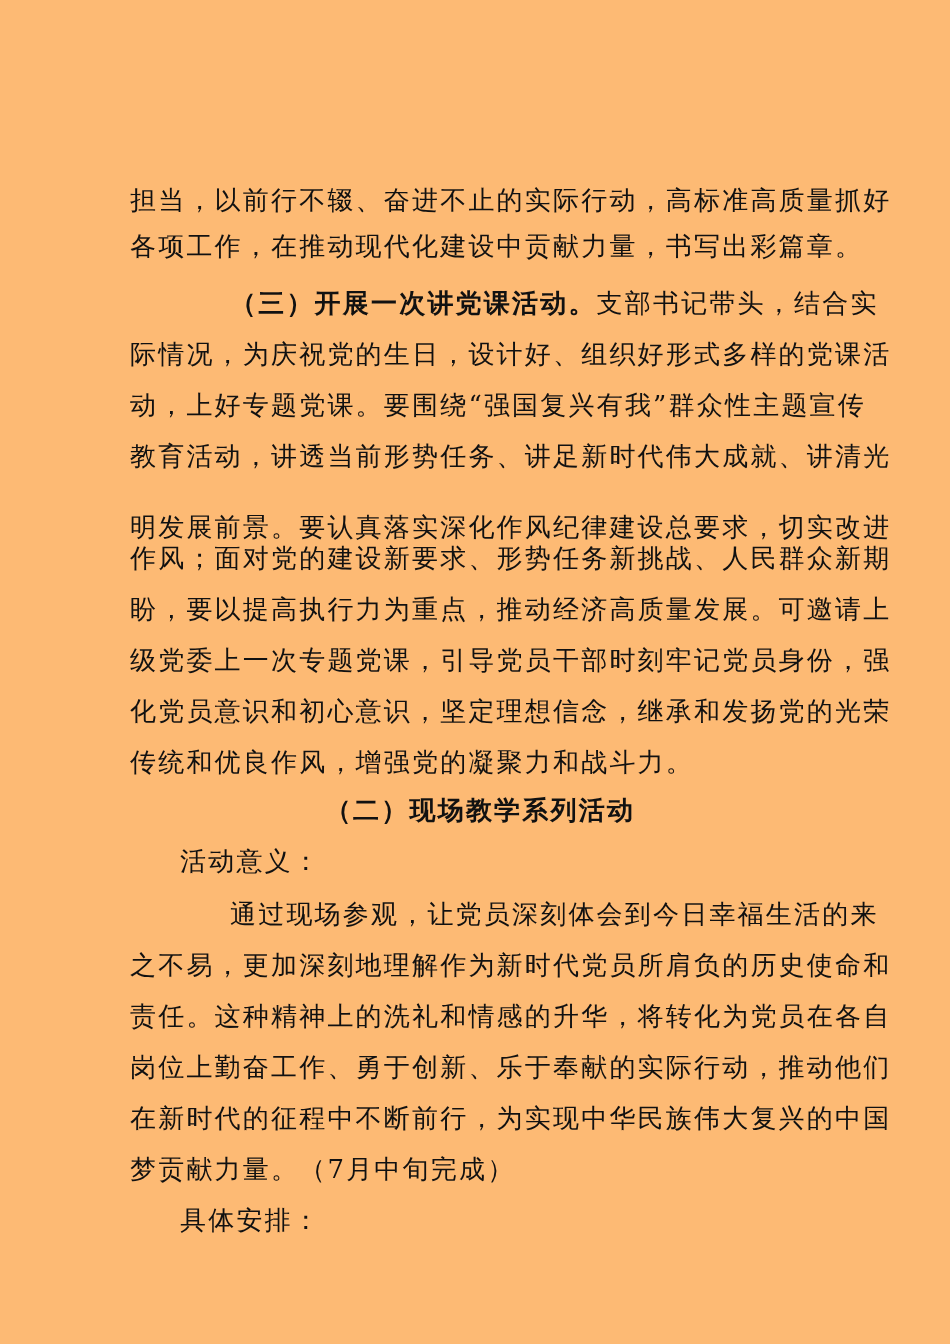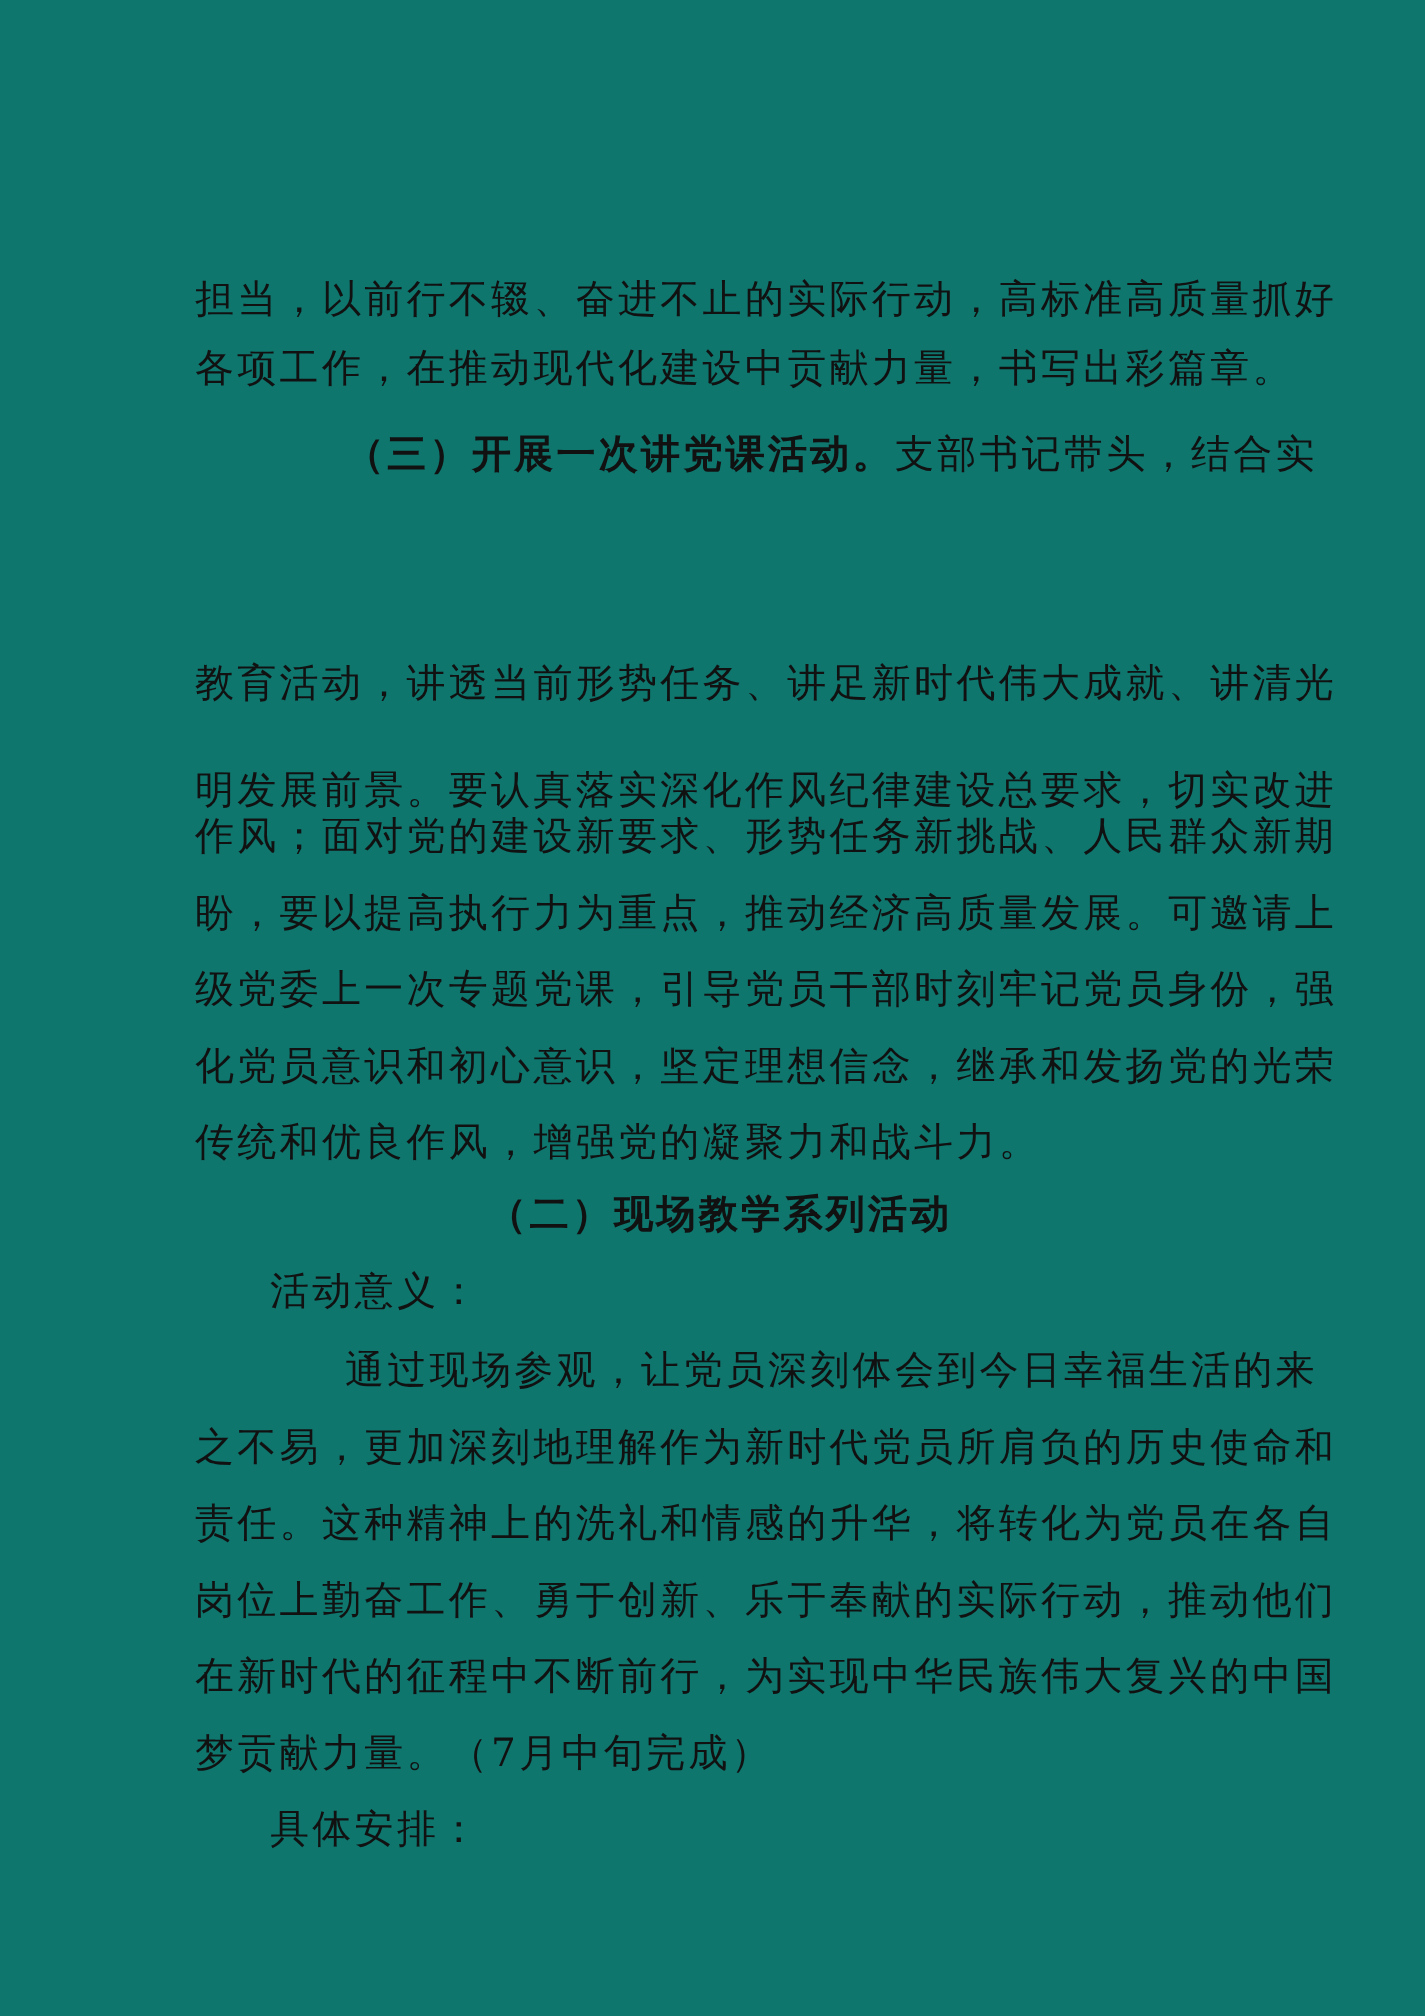--- a/index.html
+++ b/index.html
@@ -14,21 +14,21 @@
       overflow: hidden;
       font-family: "DejaVu Serif", "Liberation Serif", serif;
       color: #111111;
     }
     .page {
       position: absolute;
       left: 0;
       top: 0;
       width: 950px;
       height: 1344px;
-      background: #0f766e;
+      background: #fdba74;
     }
     .line {
       position: absolute;
       left: 130px;
       width: 700px;
       height: 40px;
       font-size: 26px;
       line-height: 40px;
       white-space: nowrap;
       letter-spacing: 2.2px;
@@ -54,20 +54,22 @@
 <body>
 
 <div class="page">
 
   <div class="line justify" style="top:180px;">担当，以前行不辍、奋进不止的实际行动，高标准高质量抓好</div>
   <div class="line justify" style="top:283px; left:230px; width:600px;">
     <span class="bold">（三）开展一次讲党课活动。</span><span>支部书记带头，结合实</span>
   </div>
 
   <div class="line" style="top:226px;">各项工作，在推动现代化建设中贡献力量，书写出彩篇章。</div>
+  <div class="line justify" style="top:334px;">际情况，为庆祝党的生日，设计好、组织好形式多样的党课活</div>
+  <div class="line justify" style="top:385px;">动，上好专题党课。要围绕“强国复兴有我”群众性主题宣传</div>
   <div class="line justify" style="top:436px;">教育活动，讲透当前形势任务、讲足新时代伟大成就、讲清光</div>
   <div class="line justify" style="top:487px;margin-top:20px;">明发展前景。要认真落实深化作风纪律建设总要求，切实改进</div>
   <div class="line justify" style="top:538px;">作风；面对党的建设新要求、形势任务新挑战、人民群众新期</div>
   <div class="line justify" style="top:589px;">盼，要以提高执行力为重点，推动经济高质量发展。可邀请上</div>
   <div class="line justify" style="top:640px;">级党委上一次专题党课，引导党员干部时刻牢记党员身份，强</div>
   <div class="line justify" style="top:691px;">化党员意识和初心意识，坚定理想信念，继承和发扬党的光荣</div>
   <div class="line" style="top:742px;">传统和优良作风，增强党的凝聚力和战斗力。</div>
 
   <div class="heading" style="top:790px;">（二）现场教学系列活动</div>
 

